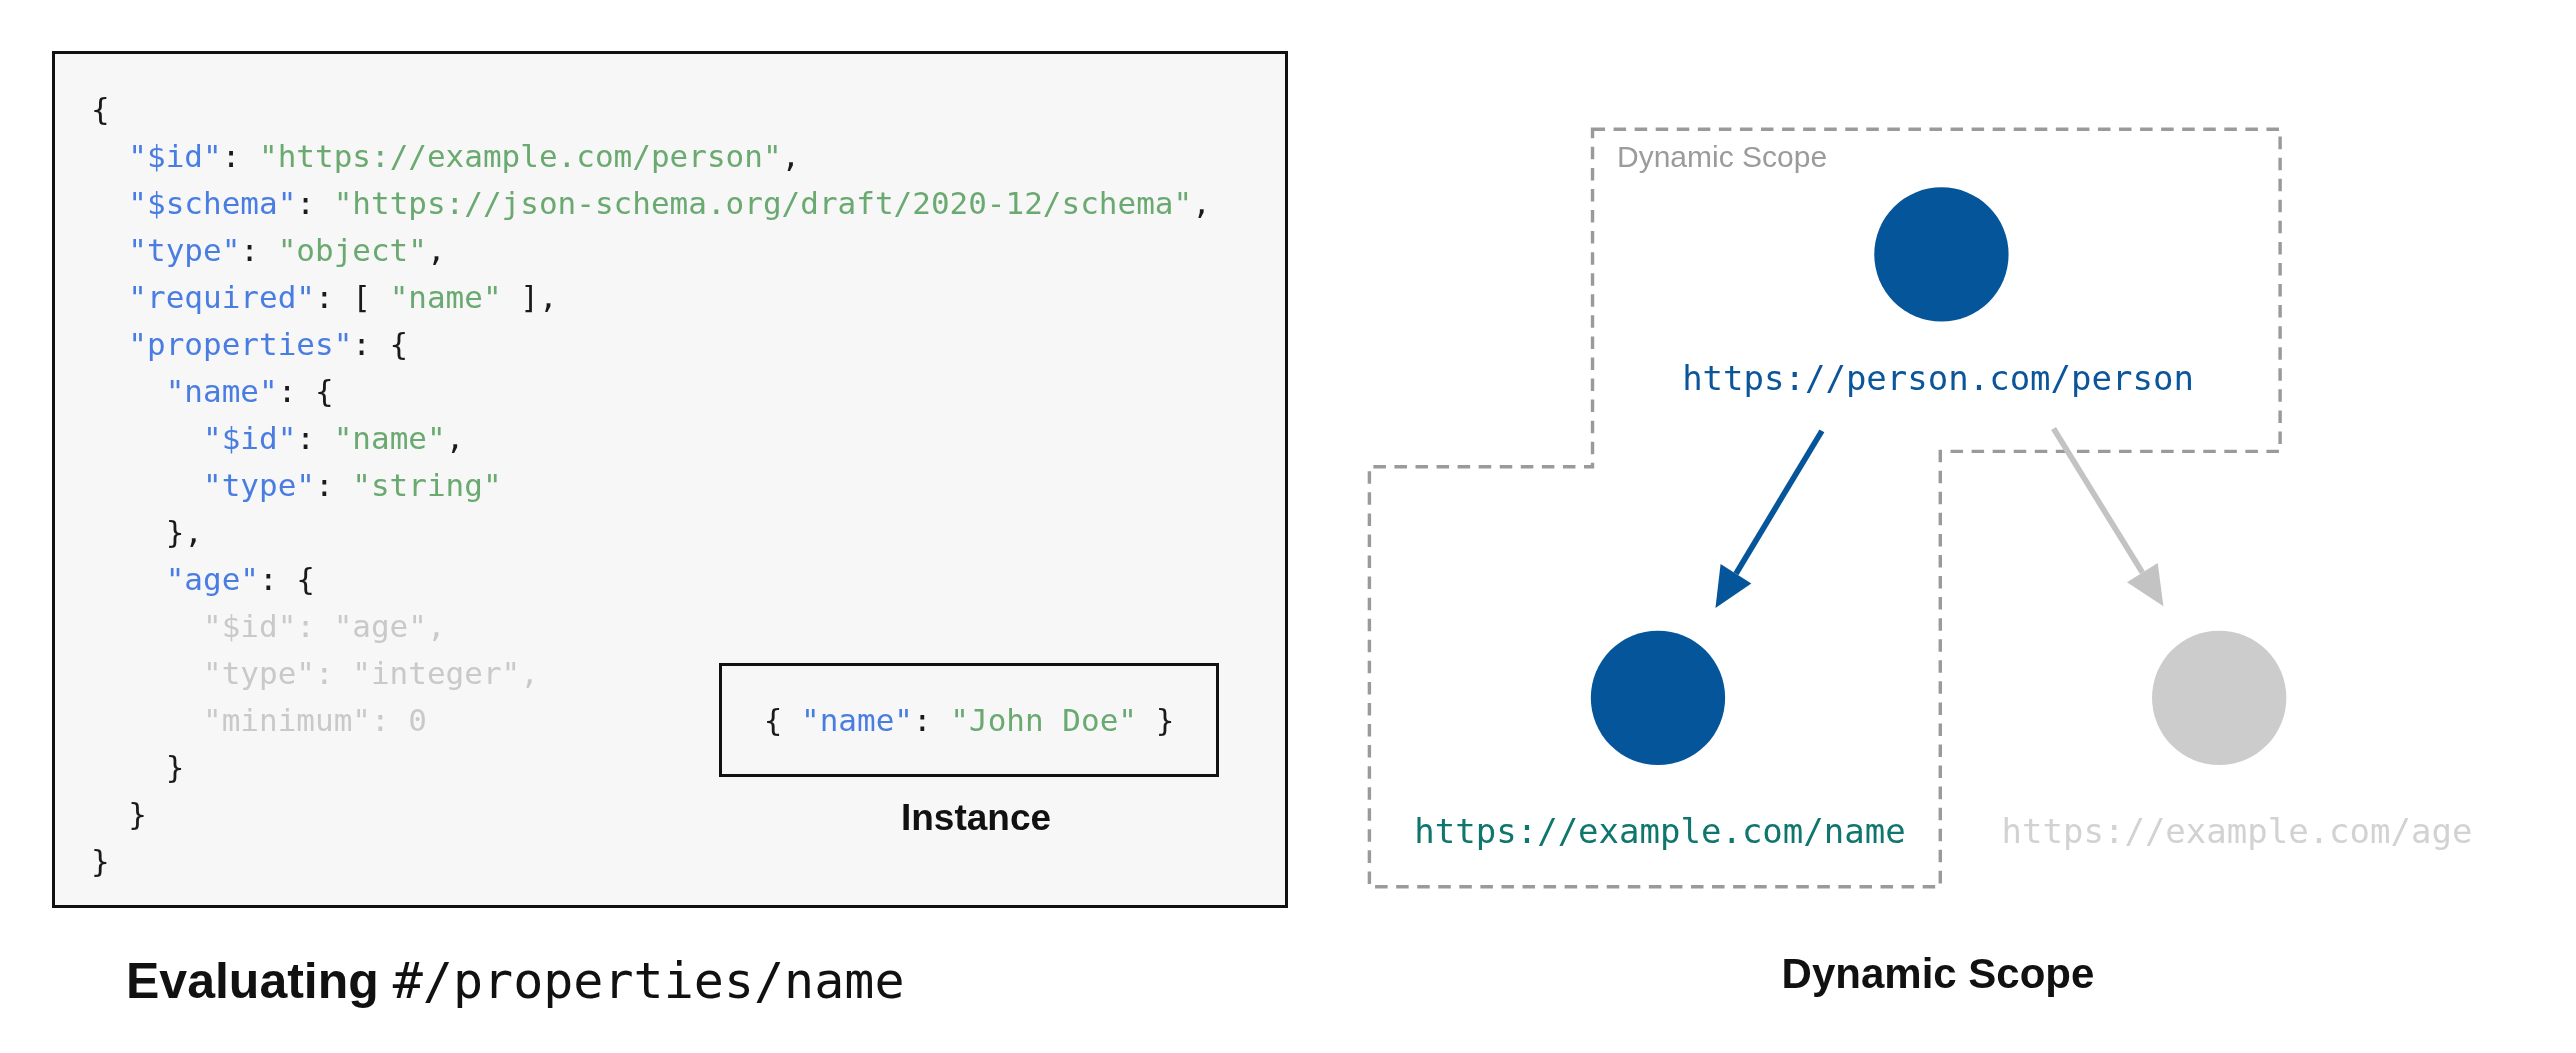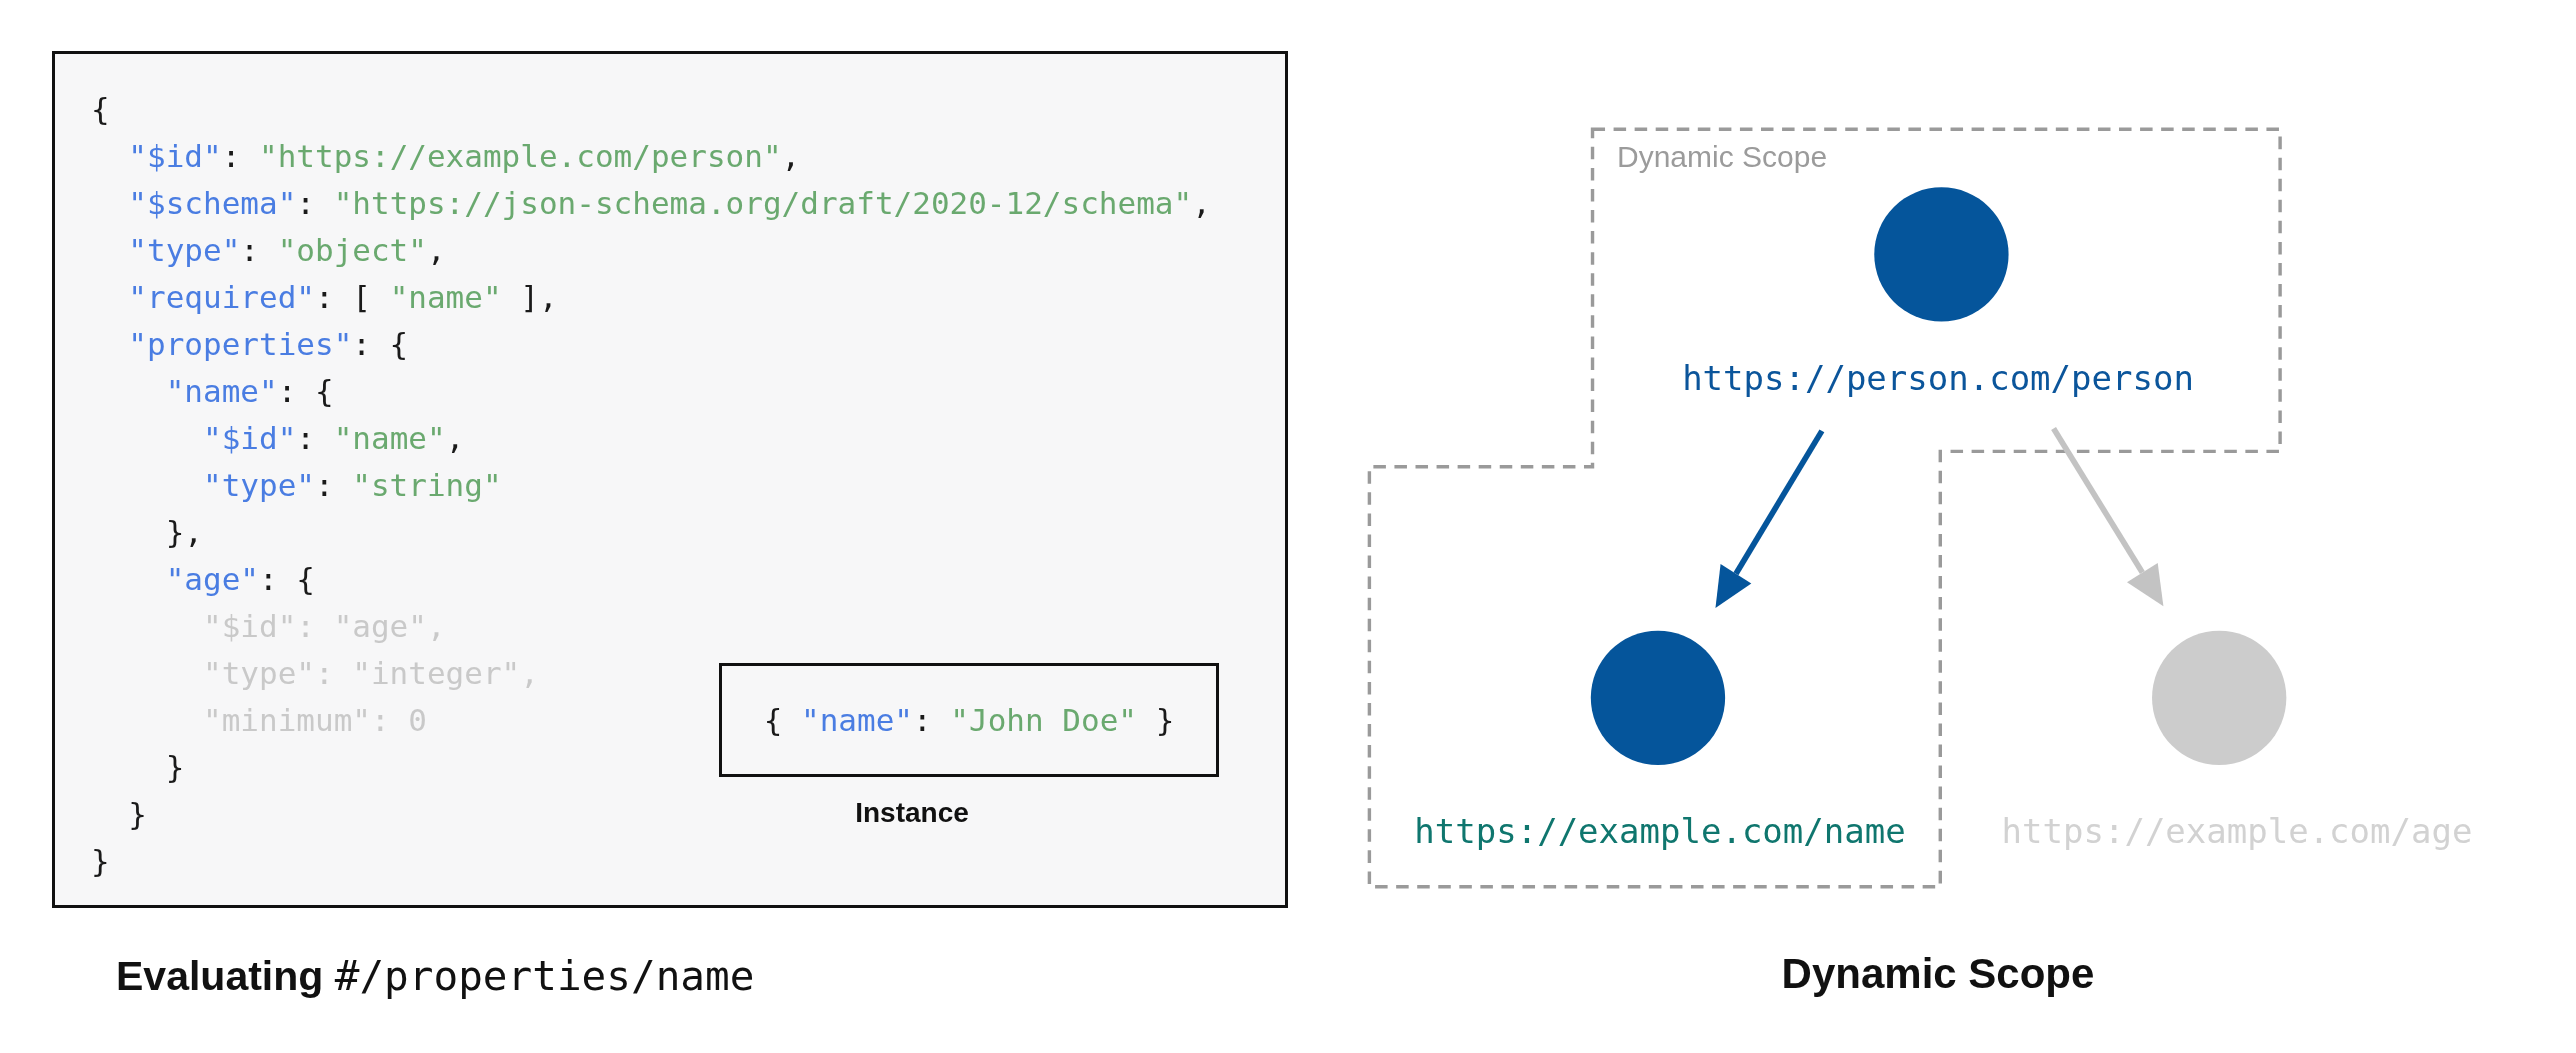--- a/index.html
+++ b/index.html
@@ -25,26 +25,26 @@
   .instance-box{
     position:absolute;left:719px;top:663px;width:500px;height:114px;
     border:3.4px solid #111111;box-sizing:border-box;
     display:flex;align-items:center;justify-content:center;
     font-family:"DejaVu Sans Mono","Liberation Mono",monospace;
     font-size:31px;white-space:pre;color:#1a1a1a;
   }
   .instance-box .k{color:#4a7de2;}
   .instance-box .s{color:#6aa96f;}
   .instance-label{
-    position:absolute;left:912px;top:797px;transform:translateX(-50%);
-    font-weight:bold;font-size:28px;color:#111111;white-space:nowrap;
+    position:absolute;left:976px;top:797px;transform:translateX(-50%);
+    font-weight:bold;font-size:37px;color:#111111;white-space:nowrap;
   }
   
   .caption-left{
-    position:absolute;left:116px;top:952px;font-size:41px;color:#111111;white-space:nowrap;
+    position:absolute;left:126px;top:952px;font-size:50px;color:#111111;white-space:nowrap;
   }
   .caption-left .b{font-weight:bold;font-family:"Liberation Sans",sans-serif;}
   .caption-left .m{font-family:"DejaVu Sans Mono","Liberation Mono",monospace;font-weight:normal;}
   
   .diagram-svg{position:absolute;left:0;top:0;width:2576px;height:1053px;}
   .scope-label{
     position:absolute;left:1617px;top:140px;font-size:30px;color:#9b9b9b;white-space:nowrap;
   }
   .node-url{
     position:absolute;transform:translateX(-50%);

